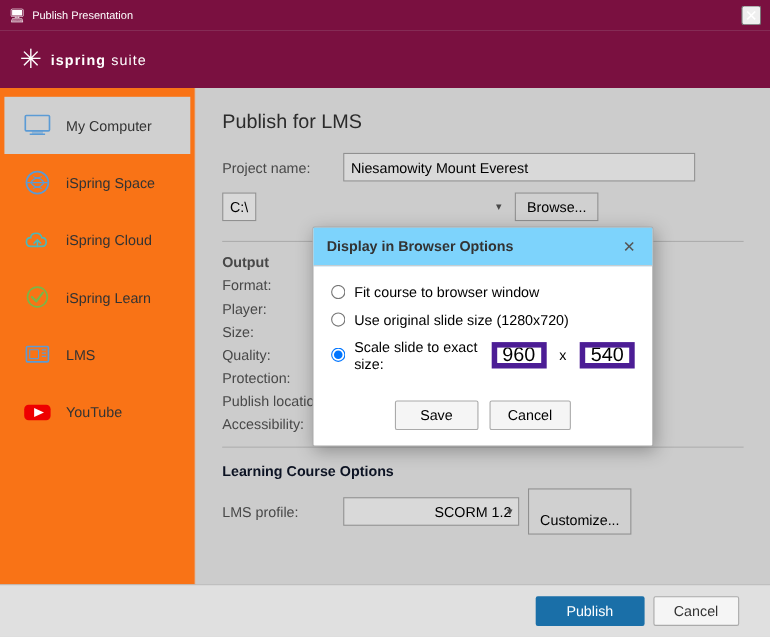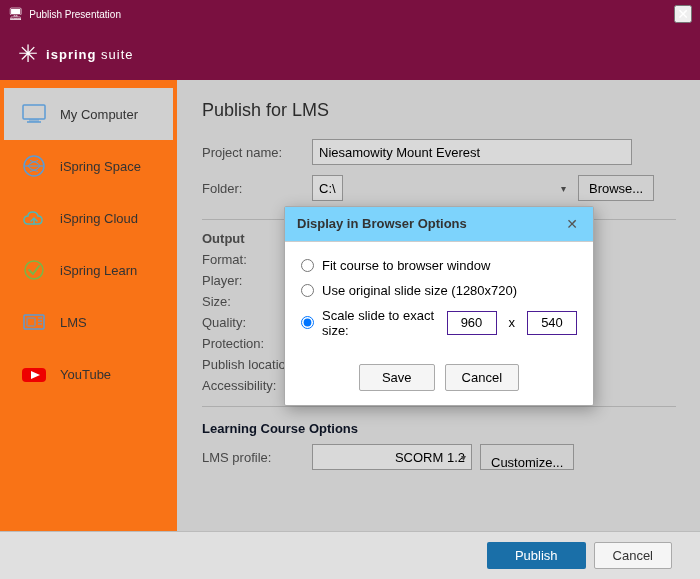--- a/index.html
+++ b/index.html
@@ -157,21 +157,21 @@
       content: '▾';
       position: absolute;
       right: 6px; top: 50%;
       transform: translateY(-50%);
       pointer-events: none;
       font-size: 10px;
       color: #555;
     }
     .customize-btn {
       margin-left: 8px;
-      padding: 10px 10px;
+      padding: 20px 10px;
       border: 1px solid #aaa;
       background: #f5f5f5;
       cursor: pointer;
       height: 26px;
     }
 
     
     .bottom-bar {
       height: 48px;
       background: #e0e0e0;
@@ -234,25 +234,25 @@
       border: none; background: none;
     }
     .modal-body { padding: 16px 16px 8px 16px; }
     .modal-option { display: flex; align-items: center; gap: 8px; margin-bottom: 10px; }
     .modal-option input[type=radio] { margin: 0; }
     .modal-option-row {
       display: flex; align-items: center; gap: 8px; margin-bottom: 10px;
     }
     .modal-size-input {
       width: 50px;
-      border: 1px solid #4c1d95;
+      border: 5px solid #4c1d95;
       padding: 3px 5px;
       height: 24px;
       text-align: center;
-      font-size: 13px;
+      font-size: 18px;
     }
     .modal-footer {
       padding: 8px 28px 14px;
       display: flex;
       justify-content: center;
       gap: 10px;
     }
     .btn-save {
       background: #f5f5f5;
       border: 1px solid #aaa;
@@ -359,21 +359,20 @@
   </div>
 
   <div class="content-area">
     <div class="content-title">Publish for LMS</div>
 
     <div class="form-row">
       <span class="form-label">Project name:</span>
       <input class="form-input" type="text" style="max-width: 320px;" value="Niesamowity Mount Everest">
     </div>
     <div class="folder-row">
-      <span class="form-label">Folder:</span>
       <div class="folder-select-wrap" style="max-width:260px;">
         <select class="folder-select">
           <option>C:\</option>
         </select>
       </div>
       <button class="browse-btn">Browse...</button>
     </div>
 
     <div style="height:8px;"></div>
     <div style="border-top:1px solid #ccc; margin-bottom:8px;"></div>

